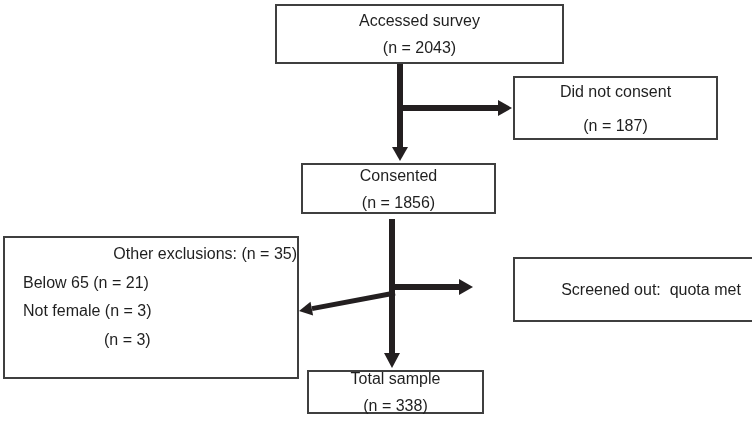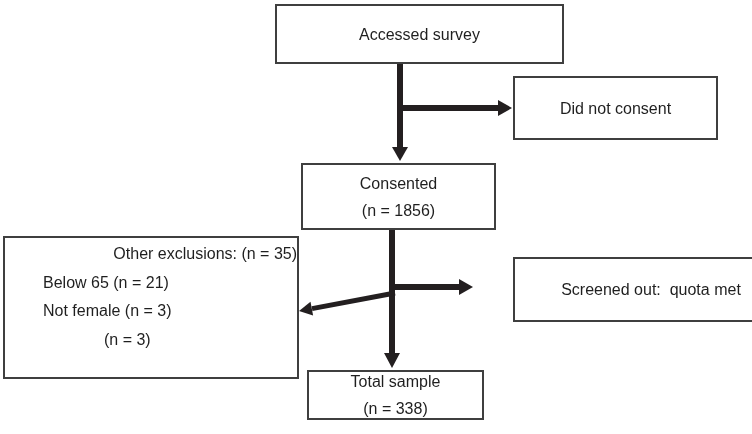--- a/index.html
+++ b/index.html
@@ -36,27 +36,27 @@
     justify-content: center;
     align-items: center;
     text-align: center;
     line-height: 27px;
   }
   .box .line {
     white-space: pre;
   }
   .box-accessed      { left: 275px; top: 4px;   width: 289px; height: 60px; }
   .box-didnotconsent { left: 513px; top: 76px;  width: 205px; height: 64px; gap: 7px; }
-  .box-consented     { left: 301px; top: 163px; width: 195px; height: 67px; }
+  .box-consented     { left: 301px; top: 163px; width: 195px; height: 51px; }
   .box-exclusions    { left: 3px;   top: 236px; width: 296px; height: 143px;
                        line-height: 28.5px; padding-top: 2px; }
   .box-screenedout   { left: 473px; top: 257px; width: 276px; height: 65px; margin-left: 40px; }
-  .box-totalsample   { left: 307px; top: 370px; width: 177px; height: 50px; }
+  .box-totalsample   { left: 307px; top: 370px; width: 177px; height: 44px; }
   .indent-0 { padding-left: 10px; text-align: right; }
-  .indent-1 { padding-left: 38px; }
+  .indent-1 { padding-left: 18px; }
   .indent-2 { padding-left: 99px; }
 </style>
 </head>
 <body>
 
 <div class="canvas">
 
   <svg class="arrows" viewBox="0 0 752 434" xmlns="http://www.w3.org/2000/svg">
 
     <g>
@@ -80,24 +80,26 @@
     </g>
 
     <g>
       <line x1="395" y1="293" x2="312" y2="308.6" stroke="#231f20" stroke-width="5"></line>
       <polygon points="299,311 310.5,301.7 313.1,315.5" fill="#231f20"></polygon>
     </g>
   </svg>
 
   <div class="box centered box-accessed">
     <div class="line">Accessed survey</div>
+    <div class="line">(n = 2043)</div>
   </div>
 
   <div class="box centered box-didnotconsent">
     <div class="line">Did not consent</div>
+    <div class="line">(n = 187)</div>
   </div>
 
   <div class="box centered box-consented">
     <div class="line">Consented</div>
     <div class="line">(n = 1856)</div>
   </div>
 
   <div class="box box-exclusions">
     <div class="line indent-0">Other exclusions: (n = 35)</div>
     <div class="line indent-1">Below 65 (n = 21)</div>

